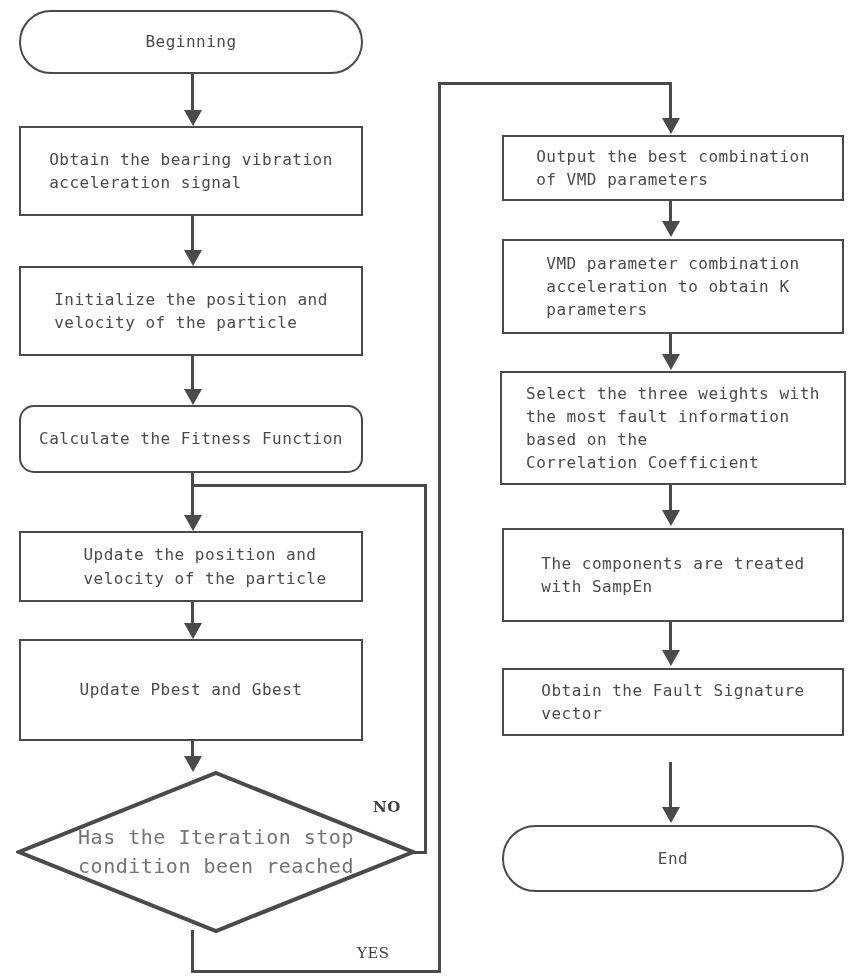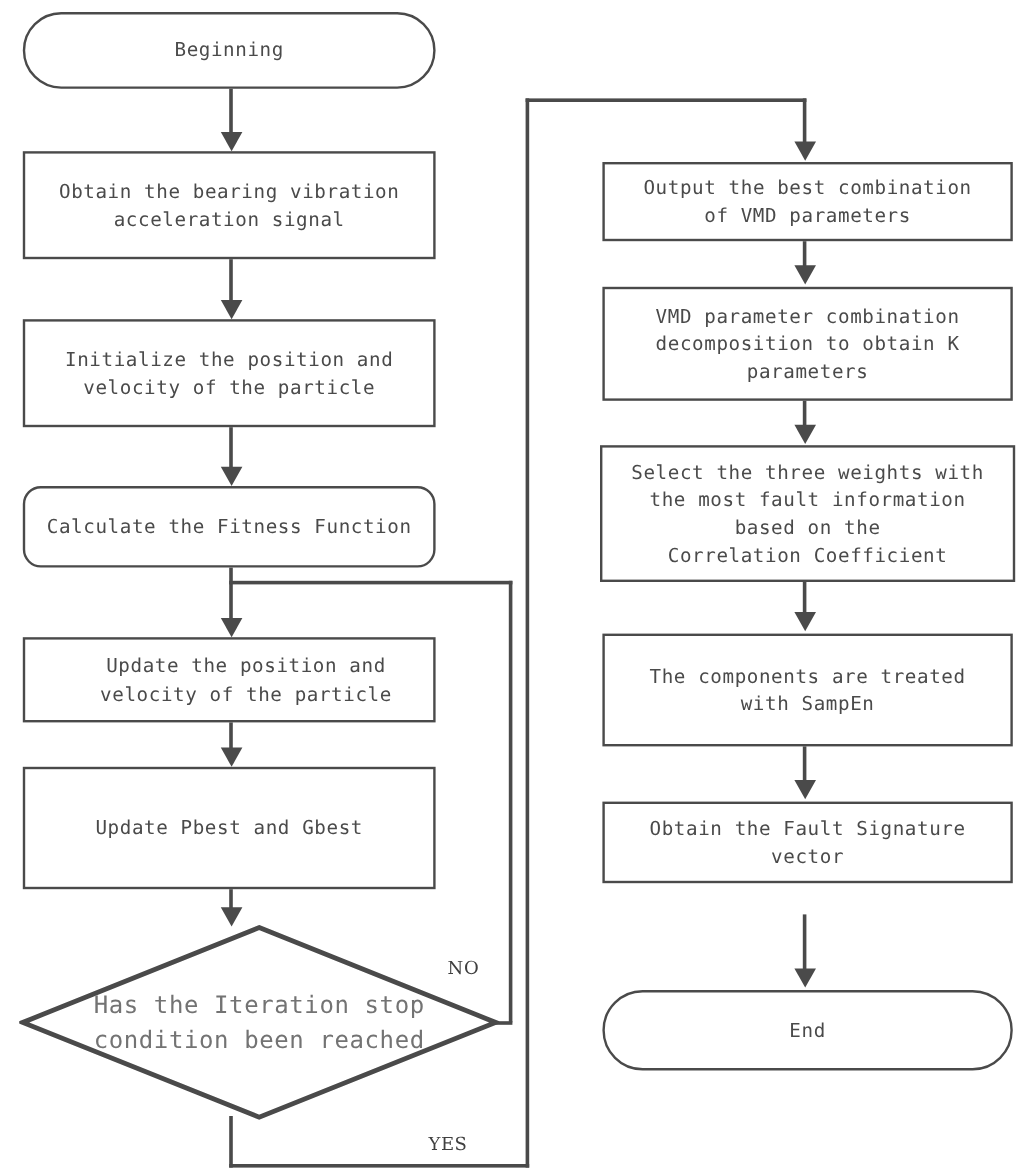--- a/index.html
+++ b/index.html
@@ -15,21 +15,21 @@
     font-family: "DejaVu Sans Mono", "Liberation Mono", monospace;
     overflow: hidden;
   }
   
   .node {
     position: absolute;
     box-sizing: border-box;
     display: flex;
     align-items: center;
     justify-content: center;
-    text-align: center;
+    text-align: left;
     color: #4a4a4a;
     border: 2.5px solid #4a4a4a;
     background: #ffffff;
     line-height: 1.45;
     letter-spacing: 0.5px;
     white-space: pre-line;
     font-size: 16px;
   }
   .terminator {
     border-radius: 40px;
@@ -118,21 +118,21 @@
 condition been reached</div>
   </div>
 
   <div class="node process" style="left:502px; top:135px; width:342px; height:66px;">
     <span>Output the best combination
 of VMD parameters</span>
   </div>
 
   <div class="node process" style="left:502px; top:239px; width:342px; height:95px;">
     <span>VMD parameter combination
-decomposition to obtain K
+acceleration to obtain K
 parameters</span>
   </div>
 
   <div class="node process" style="left:500px; top:371px; width:346px; height:114px;">
     <span>Select the three weights with
 the most fault information
 based on the
 Correlation Coefficient</span>
   </div>
 
@@ -164,21 +164,21 @@
 
   <div class="conn vline" style="left:191px; top:602px; height:22px;"></div>
   <div class="arrowhead" style="left:184px; top:623px;"></div>
 
   <div class="conn vline" style="left:191px; top:741px; height:17px;"></div>
   <div class="arrowhead" style="left:184px; top:756px;"></div>
 
   <div class="conn hline" style="left:410px; top:851px; width:17px;"></div>
   <div class="conn vline" style="left:424px; top:484px; height:368px;"></div>
   <div class="conn hline" style="left:191px; top:484px; width:236px;"></div>
-  <span class="edge-label" style="left:373px; top:798px;">NO</span>
+  <span class="edge-label" style="left:373px; top:798px;font-weight:bold;">NO</span>
 
   <div class="conn vline" style="left:191px; top:930px; height:43px;"></div>
   <div class="conn hline" style="left:191px; top:970px; width:250px;"></div>
   <div class="conn vline" style="left:438px; top:82px; height:891px;"></div>
   <div class="conn hline" style="left:438px; top:82px; width:234px;"></div>
   <div class="conn vline" style="left:669px; top:82px; height:38px;"></div>
   <div class="arrowhead" style="left:662px; top:118px;"></div>
   <span class="edge-label" style="left:357px; top:944px;">YES</span>
 
   <div class="conn vline" style="left:669px; top:201px; height:22px;"></div>

